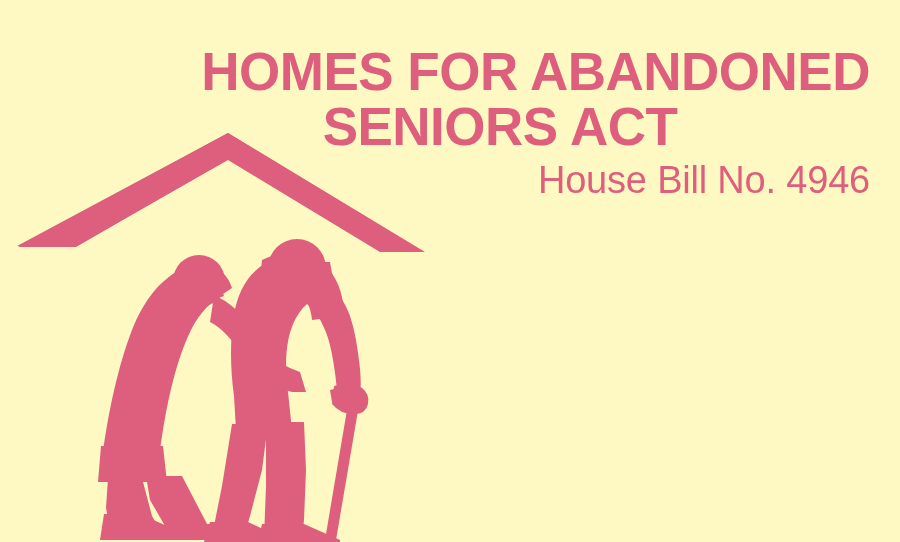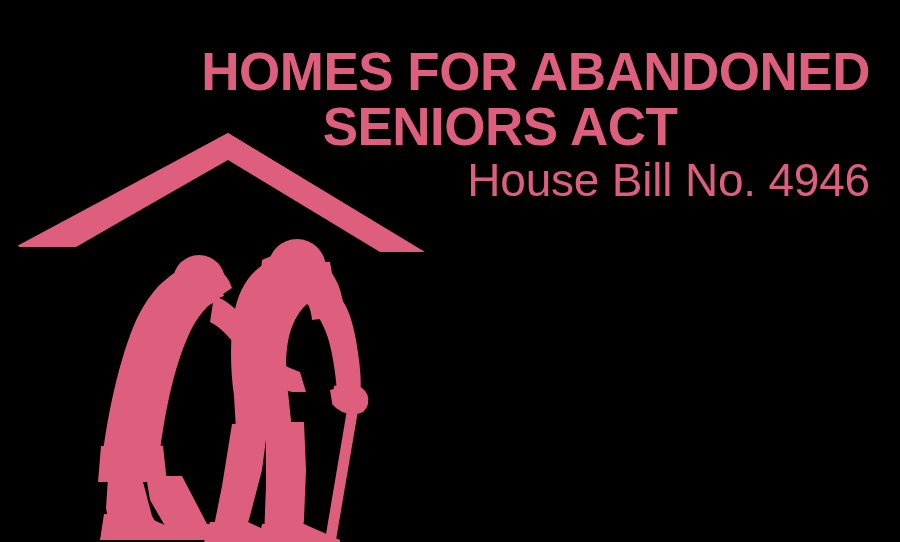--- a/index.html
+++ b/index.html
@@ -38,41 +38,41 @@
   }
   .headline.line2 {
     margin-top: 0px;
     text-align: center;
   }
   .subhead {
     display: block;
     color: #dd5f7d;
     font-family: "Liberation Sans", sans-serif;
     font-weight: normal;
-    font-size: 46px;
+    font-size: 38px;
     line-height: 48px;
     letter-spacing: -0.2px;
     white-space: nowrap;
     margin: 0;
     padding-top: 2px;
   }
   
   .artwork {
     position: absolute;
     left: 0;
     top: 0;
     width: 900px;
     height: 542px;
     z-index: 2;
   }
 </style>
 </head>
 <body>
 
-<div id="poster" style="background: #000000;">
+<div id="poster" style="background: #fef9c3;">
 
   <svg class="artwork" viewBox="0 0 900 542" xmlns="http://www.w3.org/2000/svg">
 
     <polygon fill="#dd5f7d" points="228,133 424,252 424,252 380,252 228,160 77,246 17,246"></polygon>
 
     <polygon fill="#dd5f7d" points="228,133 425,252 381,252 228,159 76,247 18,247"></polygon>
 
     <g fill="#dd5f7d">
 
       <circle cx="199" cy="281" r="26"></circle>

